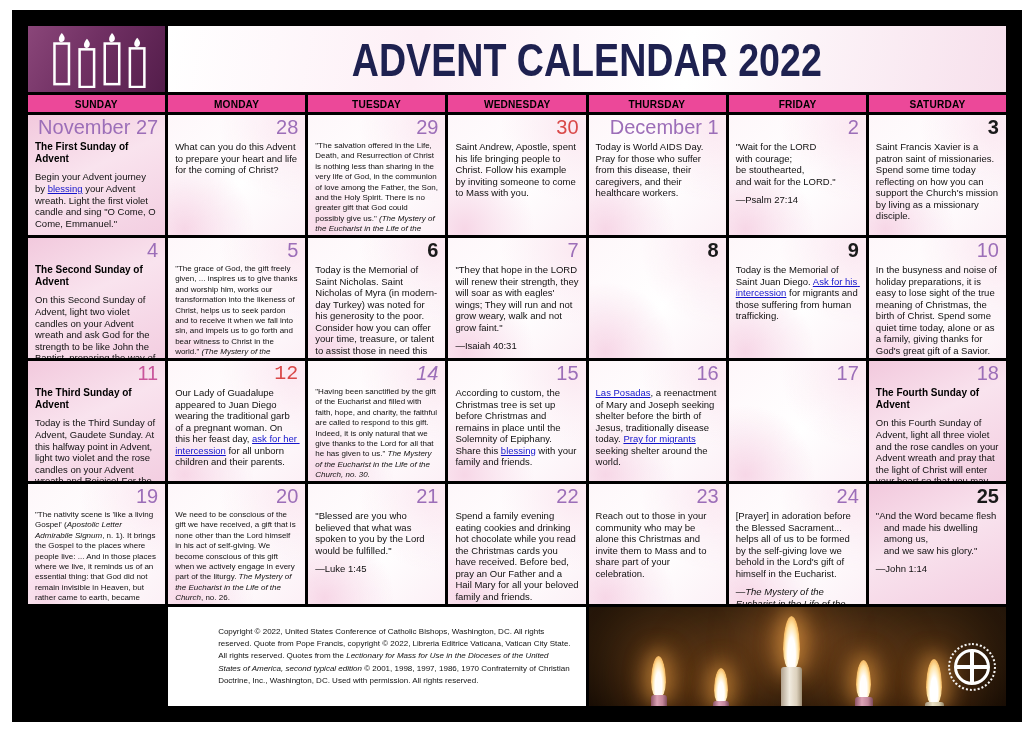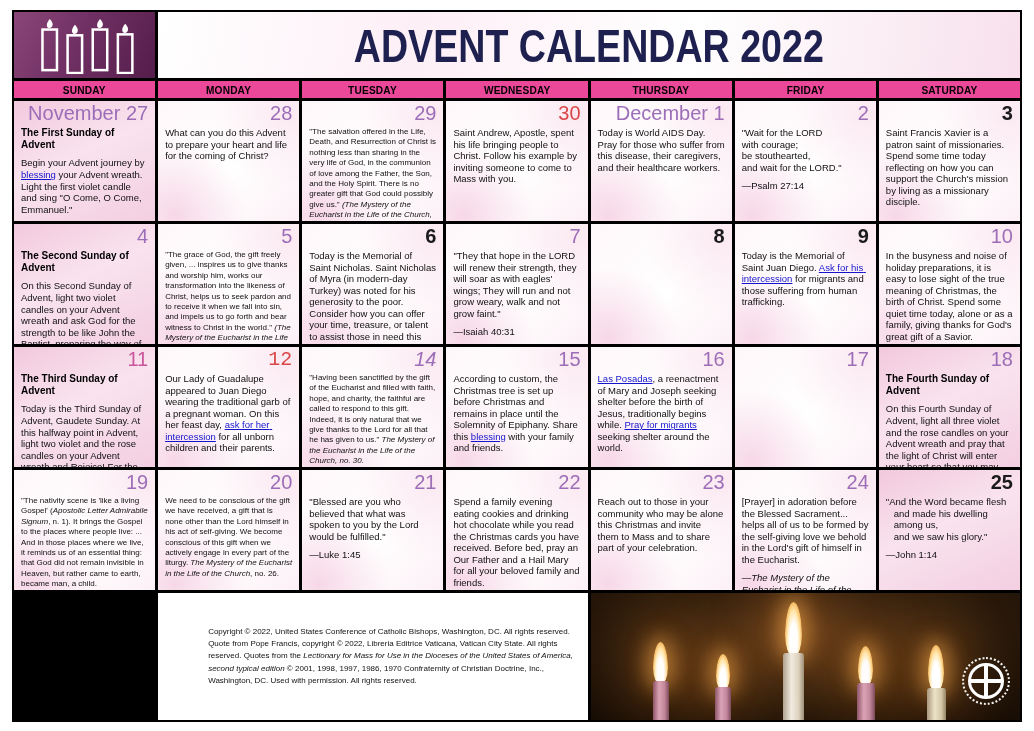--- a/index.html
+++ b/index.html
@@ -1,21 +1,21 @@
 <!DOCTYPE html>
 <html><head>
 <meta charset="utf-8">
 <style>
   html,body{margin:0;padding:0;background:#fff;}
   body{width:1034px;height:731px;position:relative;font-family:"Liberation Sans",sans-serif;}
   .frame{position:absolute;left:12px;top:10px;width:1010px;height:712px;}
   .cal-grid{display:grid;width:100%;height:100%;box-sizing:border-box;
     grid-template-columns:repeat(7,1fr);
     grid-template-rows:66px 17px repeat(4,120px) 1fr;
-    background:#000;gap:3px;padding:2px;}
+    background:#000;gap:3px;padding:16px;}
   
   .logo-cell{background:linear-gradient(118deg,#8a4679 0%,#703063 45%,#541d4b 100%);
     display:flex;align-items:center;justify-content:center;}
   .title-cell{grid-column:2/8;background:linear-gradient(100deg,#ffffff 0%,#fdeff6 30%,#ffffff 62%,#f7e0ec 100%);
     display:flex;align-items:center;justify-content:center;overflow:hidden;}
   .title-text{color:#1e2150;font-weight:bold;font-size:47px;letter-spacing:0px;
     transform:scaleX(0.8);white-space:nowrap;}
   .dayhead{background:#ec4899;display:flex;align-items:center;justify-content:center;
     font-size:11px;font-weight:bold;color:#000;letter-spacing:.2px;}
   .dayhead span{transform:scaleX(.92);}
@@ -173,21 +173,21 @@
       <div class="cell weekday small">
         <div class="date" style="color: rgb(156, 110, 184); font-style: italic;">14</div>
         <p class="para"><span>"Having been sanctified by the gift of the Eucharist and filled with faith, hope, and charity, the faithful are called to respond to this gift. Indeed, it is only natural that we give thanks to the Lord for all that he has given to us." </span><span class="it">The Mystery of the Eucharist in the Life of the Church, no. 30.</span></p>
       </div>
       <div class="cell weekday">
         <div class="date" style="color: rgb(156, 110, 184);">15</div>
         <p class="para"><span>According to custom, the Christmas tree is set up before Christmas and remains in place until the Solemnity of Epiphany. Share this </span><a href="#" class="lnk">blessing</a><span> with your family and friends.</span></p>
       </div>
       <div class="cell weekday">
         <div class="date" style="color: rgb(156, 110, 184);">16</div>
-        <p class="para"><a href="#" class="lnk">Las Posadas</a><span>, a reenactment of Mary and Joseph seeking shelter before the birth of Jesus, traditionally begins while. </span><a href="#" class="lnk">Pray for migrants</a><span> seeking shelter around the world.</span></p>
+        <p class="para"><a href="#" class="lnk">Las Posadas</a><span>, a reenactment of Mary and Joseph seeking shelter before the birth of Jesus, traditionally disease today. </span><a href="#" class="lnk">Pray for migrants</a><span> seeking shelter around the world.</span></p>
       </div>
       <div class="cell weekday">
         <div class="date" style="color: rgb(156, 110, 184);">17</div>
       </div>
       <div class="cell sunday">
         <div class="date" style="color: rgb(156, 110, 184);">18</div>
         <div class="hd">The Fourth Sunday of Advent</div>
         <p class="para"><span>On this Fourth Sunday of Advent, light all three violet and the rose candles on your Advent wreath and pray that the light of Christ will enter your heart so that you may share the warmth of God's love with those you meet.</span></p>
       </div>
       <div class="cell weekday small">

